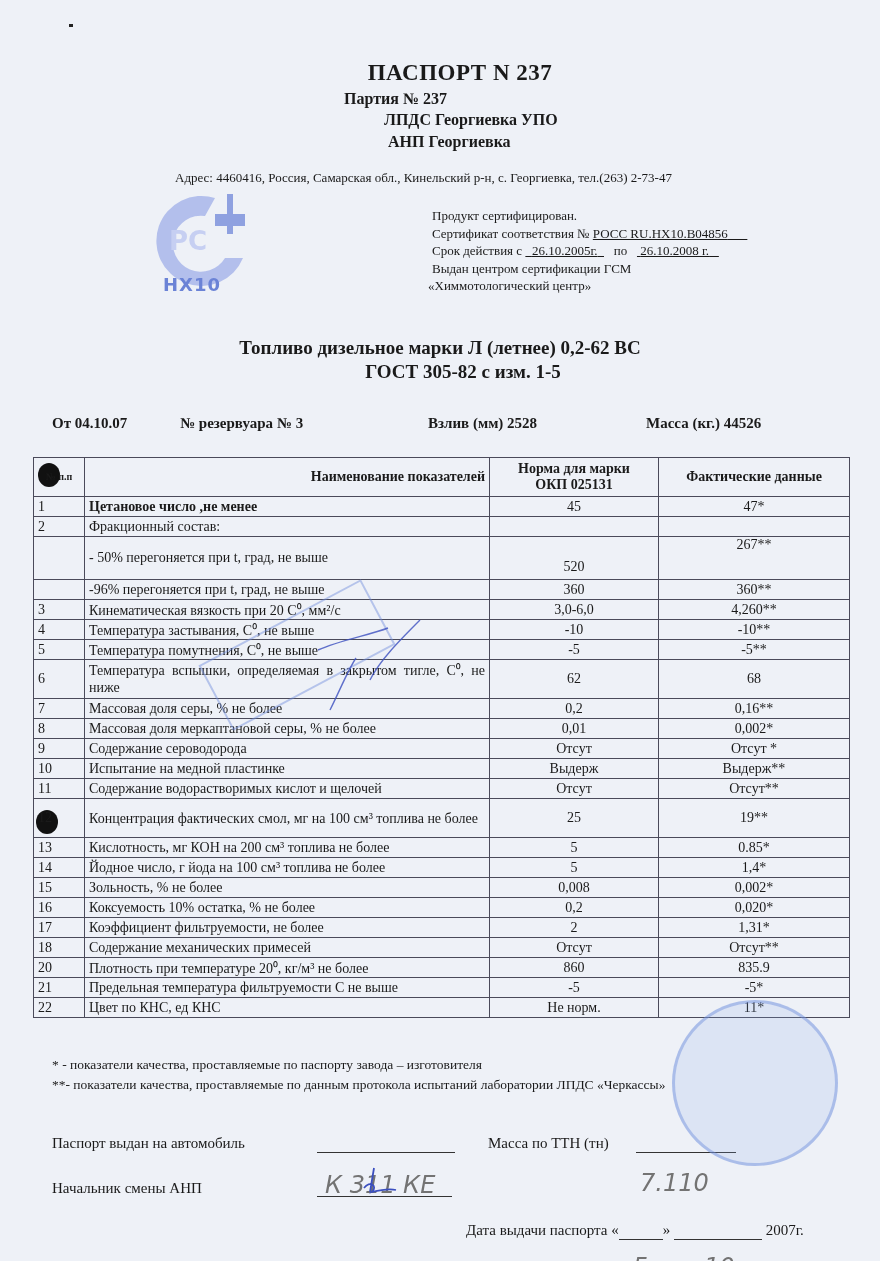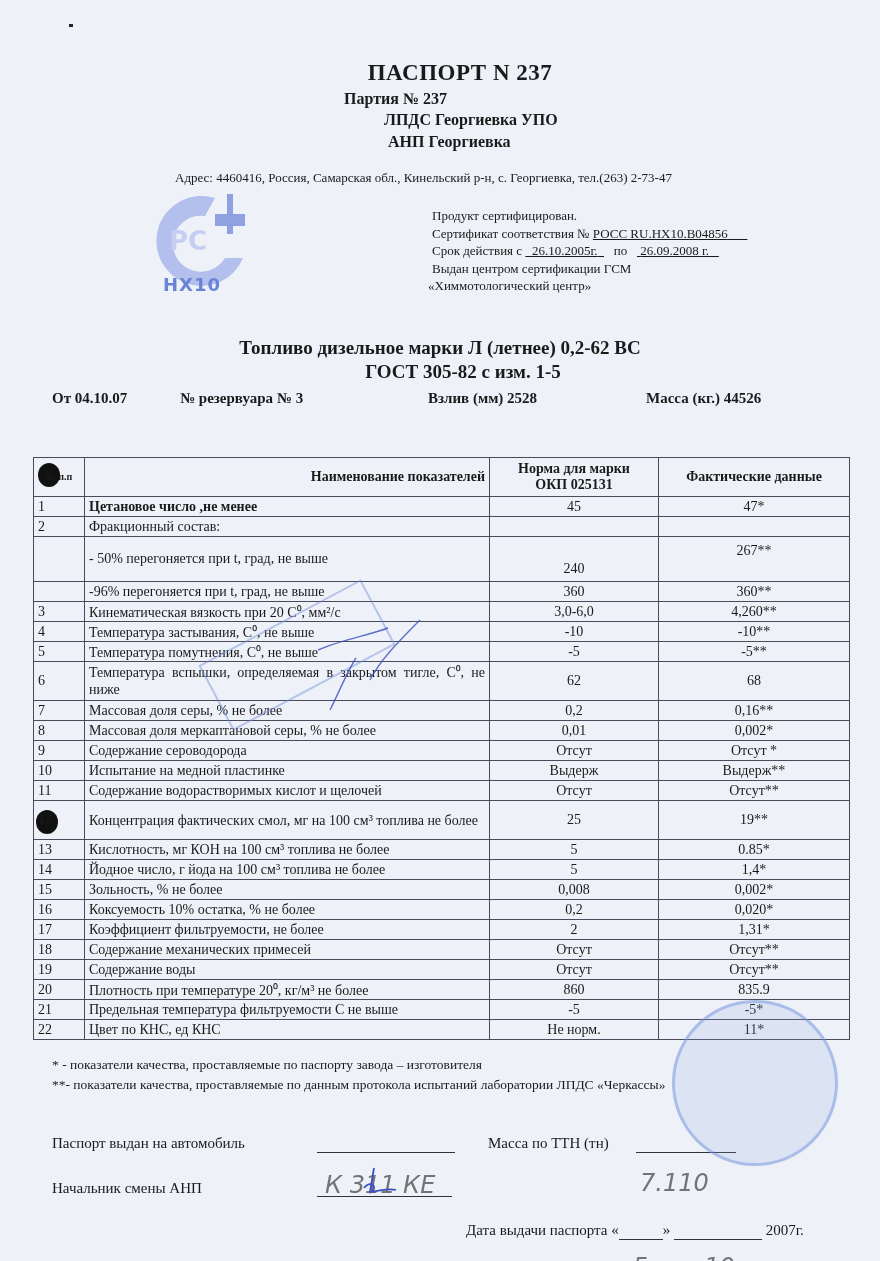--- a/index.html
+++ b/index.html
@@ -17,37 +17,37 @@
   .org2 { left: 388px; top: 133px; font-weight: bold; font-size: 16px; }
   .address { left: 175px; top: 170px; font-size: 13px; }
   .cert { left: 432px; top: 207px; font-size: 13px; line-height: 17.5px; }
   .cert .u { text-decoration: underline; }
   .cert .l4 { margin-left: -4px; }
   .logo { left: 145px; top: 188px; width: 110px; height: 105px; }
   .logo-code { left: 163px; top: 274px; font-family: "DejaVu Sans", sans-serif; font-weight: bold; color: #6b83d6; font-size: 18px; letter-spacing: 1px; }
   .product { left: 0; width: 880px; top: 336px; text-align: center; font-weight: bold; font-size: 19px; line-height: 24px; }
   .product div:first-child { }
   .product div:last-child { padding-left: 46px; }
-  .meta { top: 390px; font-weight: bold; font-size: 15px; }
+  .meta { top: 415px; font-weight: bold; font-size: 15px; }
   table.grid {
     position: absolute; left: 33px; top: 457px; width: 817px;
     border-collapse: collapse; font-size: 14px;
   }
   table.grid td, table.grid th {
     border: 1px solid #4a4a5a; padding: 0 4px; height: 19px; vertical-align: middle;
   }
   table.grid th { font-weight: bold; height: 38px; font-size: 14px; line-height: 16px; }
   .c-num { width: 42px; text-align: left; }
   .c-name { width: 396px; text-align: left; }
   .c-norm { width: 160px; text-align: center; }
   .c-fact { text-align: center; }
   .bold { font-weight: bold; }
   .justify { text-align: justify; text-align-last: left; line-height: 17px; }
   tr.tall td { height: 38px; }
-  tr.tall-top td.c-fact { vertical-align: top; padding-top: 6px; border-radius: 21px; }
+  tr.tall-top td.c-fact { vertical-align: top; padding-top: 0; border-radius: 21px; }
   tr.tall-top td.c-norm { vertical-align: bottom; padding-bottom: 4px; }
   .notes { left: 52px; top: 1055px; font-size: 13.5px; line-height: 20px; }
   .foot { font-size: 15px; }
   .hand { font-family: "DejaVu Sans", sans-serif; font-style: italic; color: #737373; font-size: 24px; margin-top: 45px; }
   .line { border-bottom: 1px solid #333; display: inline-block; }
   .hole { background: #111; border-radius: 50%; width: 22px; height: 24px; }
   .stamp-round { border-radius: 50%; border: 3px solid rgba(110,140,220,0.45); background: rgba(140,170,235,0.18); }
   .stamp-rect { border: 2px solid rgba(110,140,220,0.45); transform: rotate(-28deg); }
 </style>
 </head>
@@ -69,21 +69,21 @@
     <rect x="82" y="6" width="6" height="40" fill="#8fa1e0"></rect>
     <rect x="70" y="26" width="30" height="12" fill="#8fa1e0"></rect>
     <text x="24" y="62" font-family="DejaVu Sans, sans-serif" font-size="26" fill="#c6cff2" font-weight="bold">PC</text>
   </svg>
 </div>
 <div class="abs logo-code">НХ10</div>
 
 <div class="abs cert">
   <div>Продукт сертифицирован.</div>
   <div><span>Сертификат соответствия № </span><span class="u">РОСС RU.НХ10.В04856</span><span class="u">&nbsp;&nbsp;&nbsp;&nbsp;&nbsp;&nbsp;</span></div>
-  <div><span>Срок действия с</span> <span class="u">&nbsp;&nbsp;<span>26.10.2005г.</span>&nbsp;&nbsp;</span>&nbsp;&nbsp; <span>по</span>&nbsp;&nbsp; <span class="u">&nbsp;<span>26.09.2008 г.</span>&nbsp;&nbsp;&nbsp;</span></div>
+  <div><span>Срок действия с</span> <span class="u">&nbsp;&nbsp;<span>26.10.2005г.</span>&nbsp;&nbsp;</span>&nbsp;&nbsp; <span>по</span>&nbsp;&nbsp; <span class="u">&nbsp;<span>26.10.2008 г.</span>&nbsp;&nbsp;&nbsp;</span></div>
   <div>Выдан центром сертификации ГСМ</div>
   <div class="l4">«Химмотологический центр»</div>
 </div>
 
 <div class="abs product">
   <div>Топливо дизельное марки Л (летнее) 0,2-62 ВС</div>
   <div>ГОСТ 305-82 с изм. 1-5</div>
 </div>
 
 <div class="abs meta" style="left:52px;">От 04.10.07</div>
@@ -112,21 +112,21 @@
       </tr>
       <tr>
         <td class="c-num">2</td>
         <td class="c-name">Фракционный состав:</td>
         <td class="c-norm"></td>
         <td class="c-fact"></td>
       </tr>
       <tr class="tall tall-top">
         <td class="c-num"></td>
         <td class="c-name">- 50% перегоняется при t, град, не выше</td>
-        <td class="c-norm">240</td>
+        <td class="c-norm">520</td>
         <td class="c-fact">267**</td>
       </tr>
       <tr>
         <td class="c-num"></td>
         <td class="c-name">-96% перегоняется при t, град, не выше</td>
         <td class="c-norm">360</td>
         <td class="c-fact">360**</td>
       </tr>
       <tr>
         <td class="c-num">3</td>
@@ -183,21 +183,21 @@
         <td class="c-fact">Отсут**</td>
       </tr>
       <tr class="tall">
         <td class="c-num">12</td>
         <td class="c-name justify">Концентрация фактических смол, мг на 100 см³ топлива не более</td>
         <td class="c-norm">25</td>
         <td class="c-fact">19**</td>
       </tr>
       <tr>
         <td class="c-num">13</td>
-        <td class="c-name">Кислотность, мг КОН на 100 см³ топлива не более</td>
+        <td class="c-name">Кислотность, мг КОН на 200 см³ топлива не более</td>
         <td class="c-norm">5</td>
         <td class="c-fact">0.85*</td>
       </tr>
       <tr>
         <td class="c-num">14</td>
         <td class="c-name">Йодное число, г  йода на 100 см³ топлива не более</td>
         <td class="c-norm">5</td>
         <td class="c-fact">1,4*</td>
       </tr>
       <tr>
@@ -214,26 +214,20 @@
       </tr>
       <tr>
         <td class="c-num">17</td>
         <td class="c-name">Коэффициент фильтруемости, не более</td>
         <td class="c-norm">2</td>
         <td class="c-fact">1,31*</td>
       </tr>
       <tr>
         <td class="c-num">18</td>
         <td class="c-name">Содержание механических примесей</td>
-        <td class="c-norm">Отсут</td>
-        <td class="c-fact">Отсут**</td>
-      </tr>
-      <tr>
-        <td class="c-num">19</td>
-        <td class="c-name">Содержание воды</td>
         <td class="c-norm">Отсут</td>
         <td class="c-fact">Отсут**</td>
       </tr>
       <tr>
         <td class="c-num">20</td>
         <td class="c-name">Плотность при температуре 20⁰, кг/м³ не более</td>
         <td class="c-norm">860</td>
         <td class="c-fact">835.9</td>
       </tr>
       <tr>

